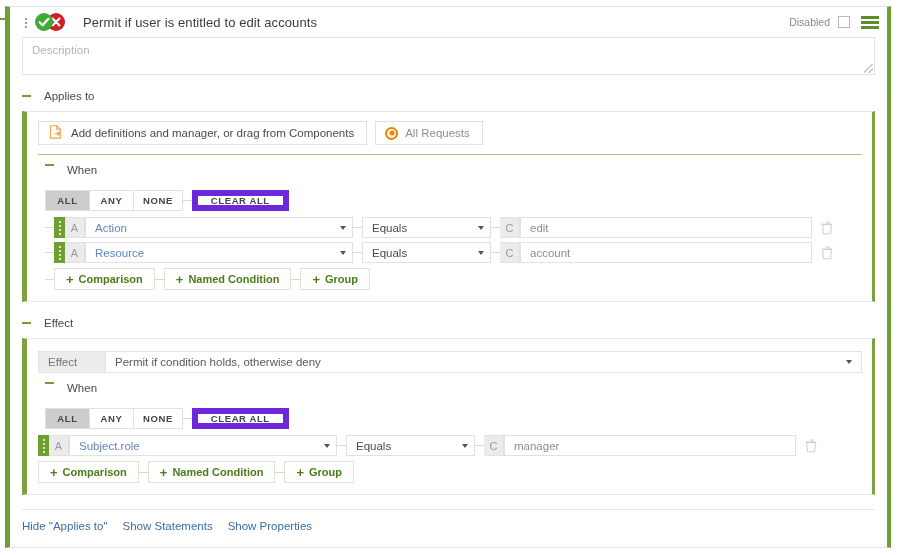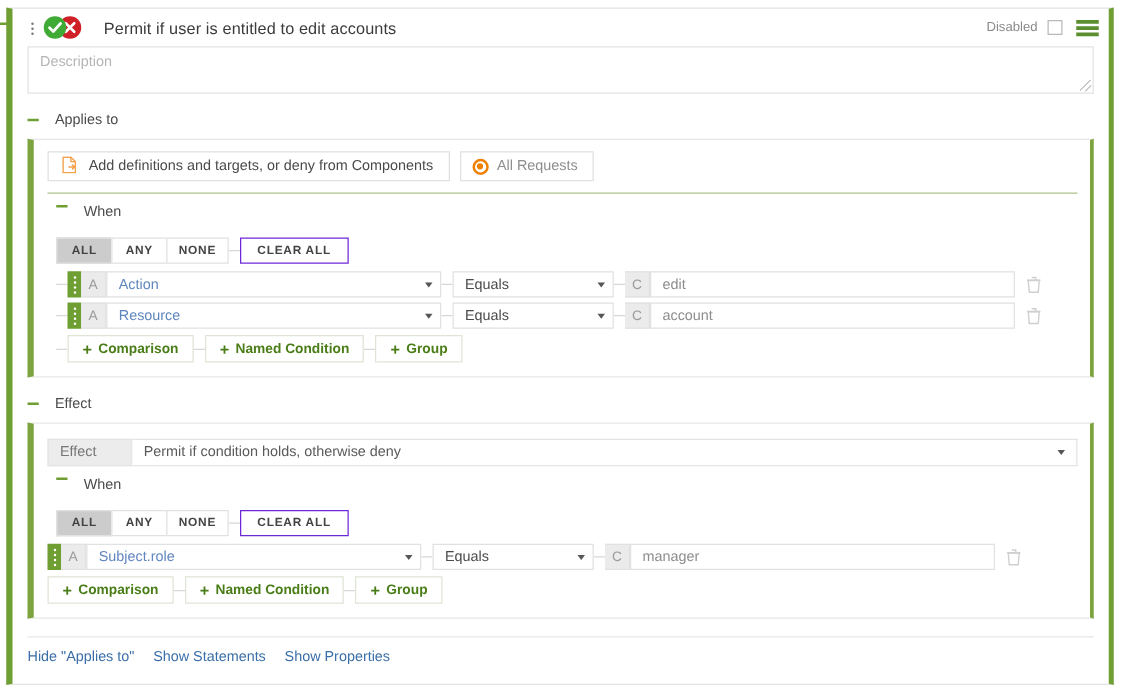--- a/index.html
+++ b/index.html
@@ -284,21 +284,21 @@
   .seg.active { background: #cccccc; }
   .seg.last { border-right: 1px solid #e1e1e1; }
   .seg-connector {
     width: 9px;
     height: 1px;
     background: #d8d8d8;
   }
   .clear-all {
     height: 21px;
     padding: 0 13px;
-    border: 1px solid #6d28d9;
+    border: 6px solid #6d28d9;
     background: #fff;
     font-size: 9.5px;
     font-weight: bold;
     letter-spacing: 0.6px;
     color: #444;
     display: flex;
     align-items: center;
     cursor: pointer;
     box-sizing: border-box;
   }
@@ -515,21 +515,21 @@
     <div class="panel">
       <div class="applies-toolbar">
         <div class="add-def-btn">
           <span>
             <svg width="13" height="14" viewBox="0 0 13 14">
               <path d="M1.5 0.8 h6.2 l3.6 3.4 v8.9 h-9.8 z" fill="#ffffff" stroke="#f3a14a" stroke-width="1.1"></path>
               <path d="M7.7 0.9 v3.4 h3.5" fill="none" stroke="#f3a14a" stroke-width="1.1"></path>
               <path d="M6.2 8.6 h4.4 M9.0 7.0 l1.8 1.6 l-1.8 1.6" fill="none" stroke="#f3a14a" stroke-width="1.3" stroke-linecap="round" stroke-linejoin="round"></path>
             </svg>
           </span>
-          <span>Add definitions and targets, or deny from Components</span>
+          <span>Add definitions and manager, or drag from Components</span>
         </div>
         <div class="all-req-btn">
           <span class="target-icon"></span>
           <span>All Requests</span>
         </div>
       </div>
 
       <div class="green-rule"></div>
 
       <div class="when-head">

